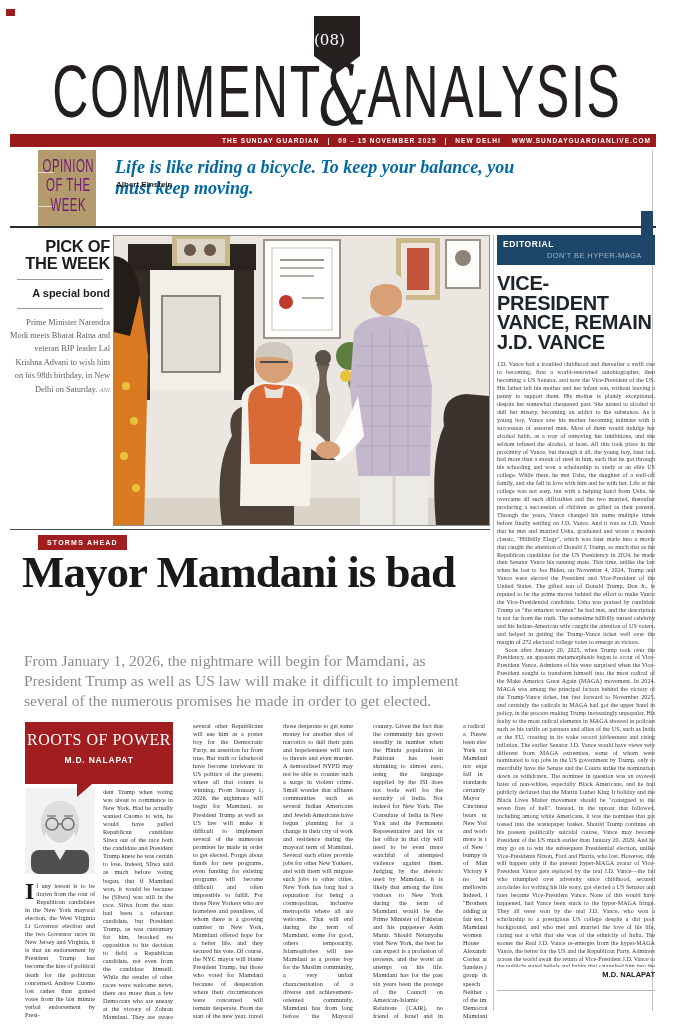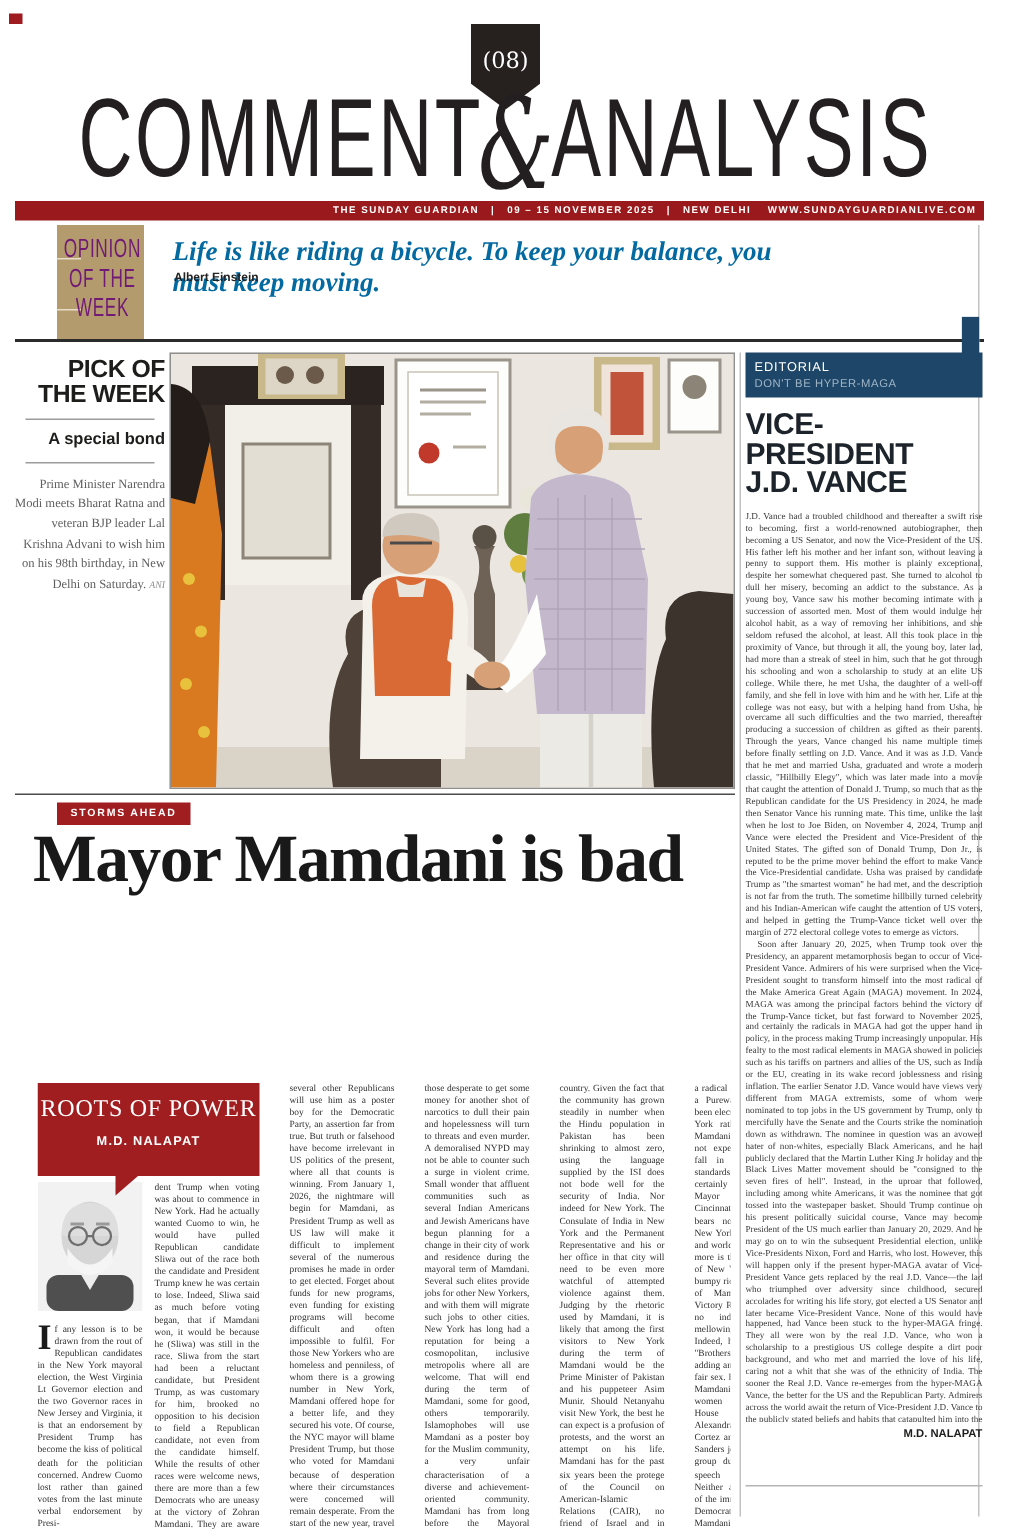--- a/index.html
+++ b/index.html
@@ -4,21 +4,21 @@
 <style>
   * { margin:0; padding:0; box-sizing:border-box; }
   body { background:#fff; }
   .page { position:relative; width:673px; height:1024px; background:#fff; overflow:hidden;
           font-family:"Liberation Serif","DejaVu Serif",serif; }
 
   
   .corner-mark { position:absolute; left:6px; top:9px; width:9px; height:7px; background:#9e1b1f; }
   .page-badge { position:absolute; left:314px; top:16px; width:46px; height:57px; background:#26211f;
     clip-path:polygon(0 0,100% 0,100% 70%,50% 100%,0 70%);
-    color:#fff; text-align:center; font-family:"DejaVu Serif",serif; font-size:15px; padding-top:15px; }
+    color:#fff; font-family:"DejaVu Serif",serif; font-size:15px; padding-top:15px; }
   .masthead { position:absolute; left:0; top:60px; width:673px; height:72px; text-align:center; color:#231f20; }
   .masthead-inner { display:inline-block; transform:scale(0.86,1.28); transform-origin:center 60%; white-space:nowrap;
     font-family:"Liberation Sans","DejaVu Sans",sans-serif; font-size:58px; letter-spacing:2px; font-weight:400; }
   .masthead-amp { font-family:"DejaVu Serif",serif; font-style:italic; font-size:66px; vertical-align:-6px;
     margin:0 -4px; font-weight:400; }
 
   .redbar { position:absolute; left:10px; top:134px; width:646px; height:13px; background:#9a191c;
     display:flex; align-items:center; justify-content:space-between; padding:0 5px 0 212px;
     color:#fff; font-family:"Liberation Sans","DejaVu Sans",sans-serif; font-size:6.5px; font-weight:bold; letter-spacing:1px; }
   .redbar .grp { display:flex; gap:8px; }
@@ -50,22 +50,22 @@
   .photo svg { display:block; }
   .photo-rule { position:absolute; left:10px; top:529px; width:480px; height:1px; background:#4a4a4a; }
 
   
   .ed-vrule { position:absolute; left:493px; top:235px; width:1px; height:776px; background:#c2c2c2; }
   .right-vrule { position:absolute; left:652px; top:150px; width:1px; height:861px; background:#c2c2c2; }
   .ed-ribbon { position:absolute; left:641px; top:211px; width:12px; height:35px; background:#1e4668;
     clip-path:polygon(0 0,100% 0,100% 100%,50% 78%,0 100%); }
   .editorial { position:absolute; left:497px; top:235px; width:158px; }
   .ed-band { background:#1e4668; padding:4px 6px 5px 6px; font-family:"Liberation Sans","DejaVu Sans",sans-serif; }
-  .ed-kicker { color:#fff; font-size:8.5px; font-weight:normal; letter-spacing:.6px; }
-  .ed-kicker-sub { color:#9fb4c6; font-size:7.5px; letter-spacing:.4px; margin-top:2px; }
+  .ed-kicker { color:#fff; font-size:8.5px; font-weight:bold; letter-spacing:.6px; }
+  .ed-kicker-sub { color:#9fb4c6; font-size:7.5px; letter-spacing:.4px; margin-top:2px;margin-left:44px; }
   .ed-headline { margin-top:9px; font-family:"Liberation Sans","DejaVu Sans",sans-serif; font-weight:bold;
     font-size:20px; line-height:.98; color:#1d232b; letter-spacing:-.3px; }
   .ed-body { margin-top:9px; font-size:6.1px; line-height:1.3; text-align:justify; color:#3a3a3a; max-height:606px; overflow:hidden; }
   .ed-body .p2 { text-indent:8px; }
   .ed-byline { text-align:right; font-family:"Liberation Sans","DejaVu Sans",sans-serif; font-weight:bold;
     font-size:7.5px; color:#1d1d1b; margin-top:3px; }
   .ed-brule { position:absolute; left:497px; top:990px; width:158px; height:1px; background:#b5b5b5; }
 
   
   .storms { position:absolute; left:38px; top:535px; height:15px; line-height:15px; padding:0 9px; background:#a01d20;
@@ -235,34 +235,36 @@
   <div class="right-vrule"></div>
   <div class="ed-ribbon"></div>
 
   <div class="editorial">
     <div class="ed-band">
       <div class="ed-kicker">EDITORIAL</div>
       <div class="ed-kicker-sub">DON'T BE HYPER-MAGA</div>
     </div>
     <div class="ed-headline">
       <div>VICE-PRESIDENT</div>
+      <div>VANCE, REMAIN</div>
       <div>J.D. VANCE</div>
     </div>
     <div class="ed-body">
       <p>J.D. Vance had a troubled childhood and thereafter a swift rise to becoming, first a world-renowned autobiographer, then becoming a US Senator, and now the Vice-President of the US. His father left his mother and her infant son, without leaving a penny to support them. His mother is plainly exceptional, despite her somewhat chequered past. She turned to alcohol to dull her misery, becoming an addict to the substance. As a young boy, Vance saw his mother becoming intimate with a succession of assorted men. Most of them would indulge her alcohol habit, as a way of removing her inhibitions, and she seldom refused the alcohol, at least. All this took place in the proximity of Vance, but through it all, the young boy, later lad, had more than a streak of steel in him, such that he got through his schooling and won a scholarship to study at an elite US college. While there, he met Usha, the daughter of a well-off family, and she fell in love with him and he with her. Life at the college was not easy, but with a helping hand from Usha, he overcame all such difficulties and the two married, thereafter producing a succession of children as gifted as their parents. Through the years, Vance changed his name multiple times before finally settling on J.D. Vance. And it was as J.D. Vance that he met and married Usha, graduated and wrote a modern classic, "Hillbilly Elegy", which was later made into a movie that caught the attention of Donald J. Trump, so much that as the Republican candidate for the US Presidency in 2024, he made then Senator Vance his running mate. This time, unlike the last when he lost to Joe Biden, on November 4, 2024, Trump and Vance were elected the President and Vice-President of the United States. The gifted son of Donald Trump, Don Jr., is reputed to be the prime mover behind the effort to make Vance the Vice-Presidential candidate. Usha was praised by candidate Trump as "the smartest woman" he had met, and the description is not far from the truth. The sometime hillbilly turned celebrity and his Indian-American wife caught the attention of US voters, and helped in getting the Trump-Vance ticket well over the margin of 272 electoral college votes to emerge as victors.</p>
       <p class="p2">Soon after January 20, 2025, when Trump took over the Presidency, an apparent metamorphosis began to occur of Vice-President Vance. Admirers of his were surprised when the Vice-President sought to transform himself into the most radical of the Make America Great Again (MAGA) movement. In 2024, MAGA was among the principal factors behind the victory of the Trump-Vance ticket, but fast forward to November 2025, and certainly the radicals in MAGA had got the upper hand in policy, in the process making Trump increasingly unpopular. His fealty to the most radical elements in MAGA showed in policies such as his tariffs on partners and allies of the US, such as India or the EU, creating in its wake record joblessness and rising inflation. The earlier Senator J.D. Vance would have views very different from MAGA extremists, some of whom were nominated to top jobs in the US government by Trump, only to mercifully have the Senate and the Courts strike the nomination down as withdrawn. The nominee in question was an avowed hater of non-whites, especially Black Americans, and he had publicly declared that the Martin Luther King Jr holiday and the Black Lives Matter movement should be "consigned to the seven fires of hell". Instead, in the uproar that followed, including among white Americans, it was the nominee that got tossed into the wastepaper basket. Should Trump continue on his present politically suicidal course, Vance may become President of the US much earlier than January 20, 2029. And he may go on to win the subsequent Presidential election, unlike Vice-Presidents Nixon, Ford and Harris, who lost. However, this will happen only if the present hyper-MAGA avatar of Vice-President Vance gets replaced by the real J.D. Vance—the lad who triumphed over adversity since childhood, secured accolades for writing his life story, got elected a US Senator and later became Vice-President Vance. None of this would have happened, had Vance been stuck to the hyper-MAGA fringe. They all were won by the real J.D. Vance, who won a scholarship to a prestigious US college despite a dirt poor background, and who met and married the love of his life, caring not a whit that she was of the ethnicity of India. The sooner the Real J.D. Vance re-emerges from the hyper-MAGA Vance, the better for the US and the Republican Party. Admirers across the world await the return of Vice-President J.D. Vance to the publicly stated beliefs and habits that catapulted him into the serial success he became.</p>
     </div>
     <div class="ed-byline">M.D. NALAPAT</div>
   </div>
   <div class="ed-brule"></div>
 
   <div class="storms">STORMS AHEAD</div>
   <div class="headline">
     <div>Mayor Mamdani is bad</div>
   </div>
+  <div class="standfirst">From January 1, 2026, the nightmare will begin for Mamdani, as President Trump as well as US law will make it difficult to implement several of the numerous promises he made in order to get elected.</div>
 
   <div class="body-cols">
     <div class="left-block">
       <div class="roots-box">
         <div class="roots-title">ROOTS OF POWER</div>
         <div class="roots-author">M.D. NALAPAT</div>
       </div>
       <div class="roots-tail"></div>
       <div class="left-cols">
         <div class="col">

